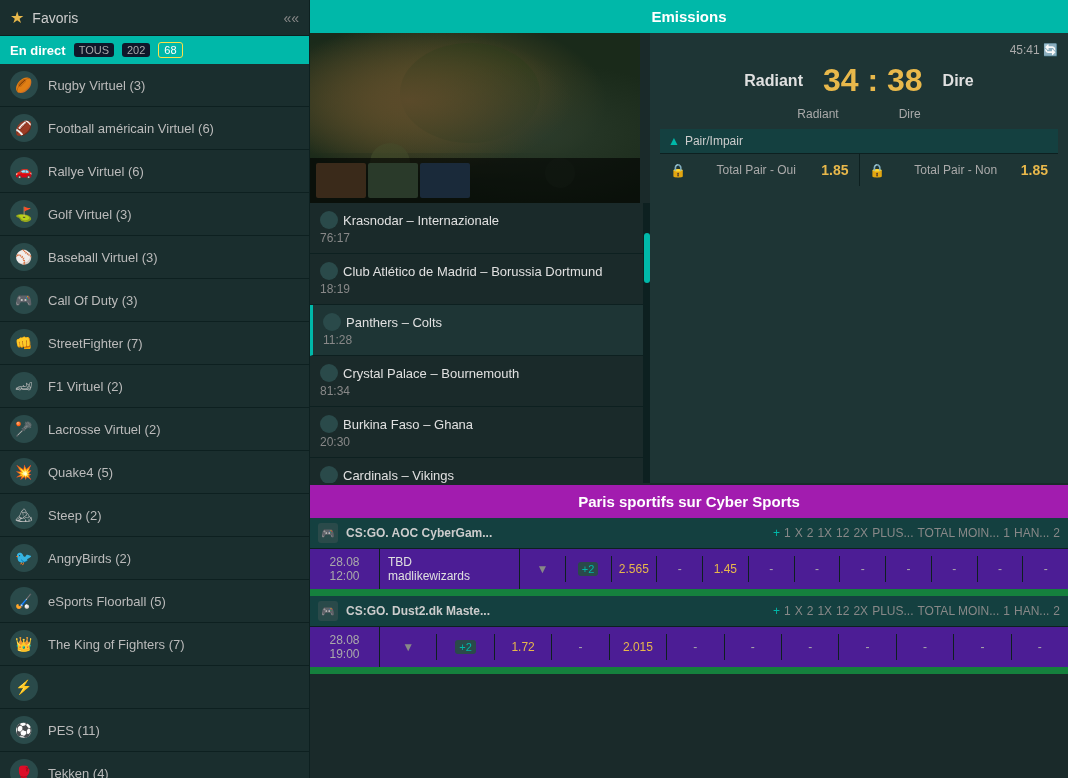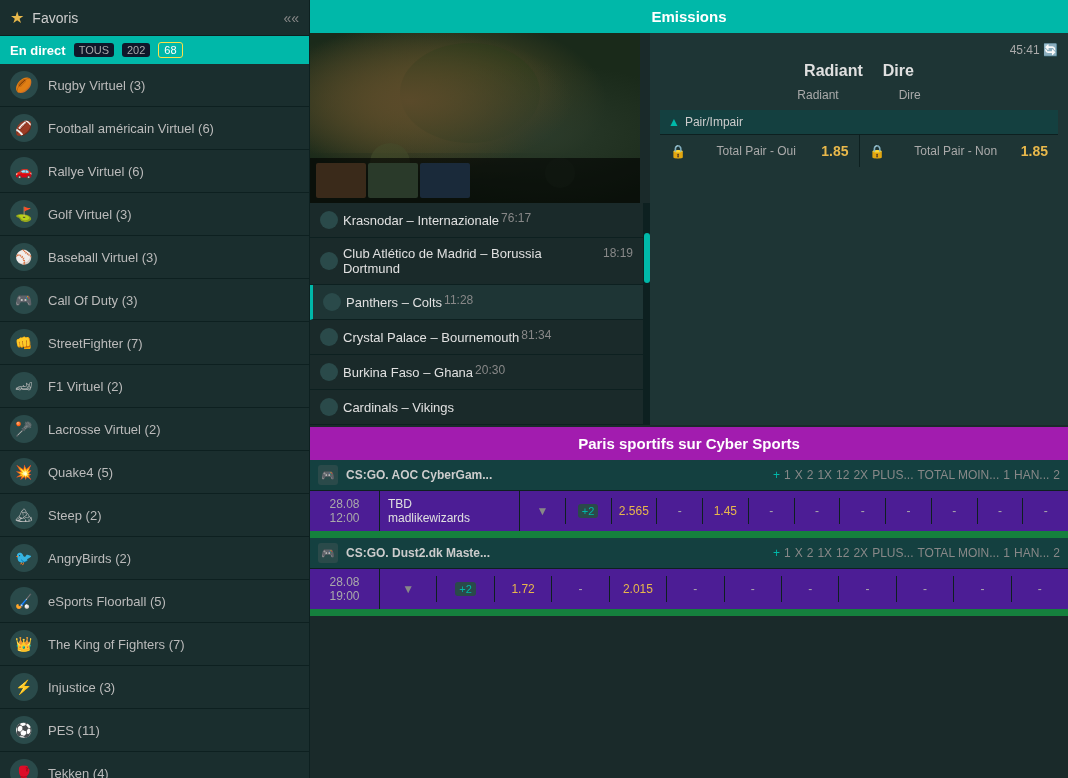--- a/index.html
+++ b/index.html
@@ -161,20 +161,21 @@
       flex: 1;
       border-right: 1px solid #0d2020;
       overflow-y: auto;
       max-height: 280px;
     }
     .match-item {
       padding: 8px 10px;
       border-bottom: 1px solid #0d2020;
       cursor: pointer;
       display: flex;
+      flex-direction: column;
       gap: 2px;
     }
     .match-item.active { background: #1e3535; border-left: 3px solid #00b8a9; }
     .match-title { color: #e0e0e0; font-size: 13px; }
     .match-score { color: #888; font-size: 12px; }
     .match-item-icon {
       width: 18px;
       height: 18px;
       border-radius: 50%;
       background: #2a4a4a;
@@ -415,21 +416,20 @@
       <div class="sidebar-item">
     <div class="sidebar-item-icon">🏑</div>
     <span class="sidebar-item-label">eSports Floorball (5)</span>
   </div>
       <div class="sidebar-item">
     <div class="sidebar-item-icon">👑</div>
     <span class="sidebar-item-label">The King of Fighters (7)</span>
   </div>
       <div class="sidebar-item">
     <div class="sidebar-item-icon">⚡</div>
-    <span class="sidebar-item-label">Injustice (3)</span>
   </div>
       <div class="sidebar-item">
     <div class="sidebar-item-icon">⚽</div>
     <span class="sidebar-item-label">PES (11)</span>
   </div>
       <div class="sidebar-item">
     <div class="sidebar-item-icon">🥊</div>
     <span class="sidebar-item-label">Tekken (4)</span>
   </div>
     </div>
@@ -521,20 +521,25 @@
         </div>
       </div>
     </div>
 
     <div class="score-panel">
       <div class="score-timer">
         <span>45:41</span> 🔄
       </div>
       <div class="score-main">
         <div class="team-name">Radiant</div>
+        <div class="score-display">
+          <span>34</span>
+          <span>:</span>
+          <span>38</span>
+        </div>
         <div class="team-name">Dire</div>
       </div>
       <div class="score-labels">
         <span>Radiant</span>
         <span>Dire</span>
       </div>
 
       <div class="pair-impair-header">
         <span class="arrow">▲</span>
         <span>Pair/Impair</span>

